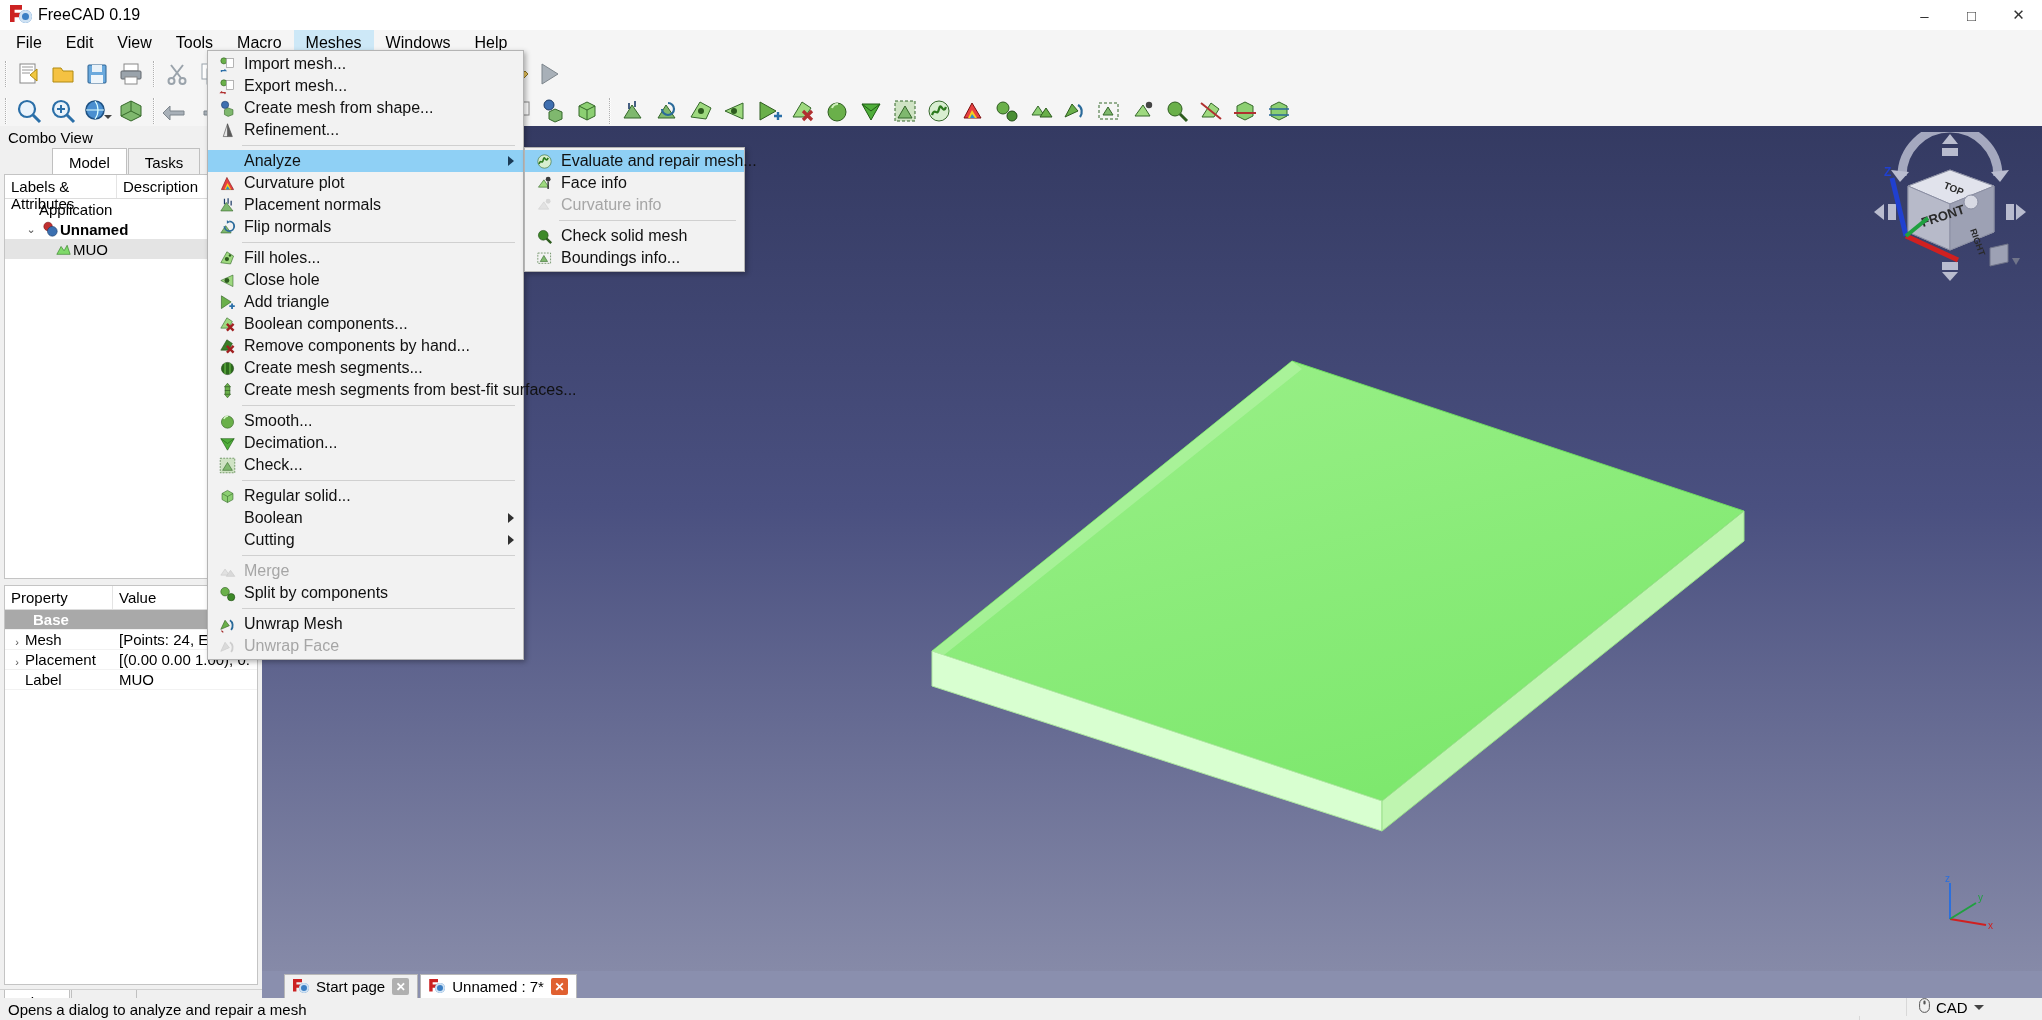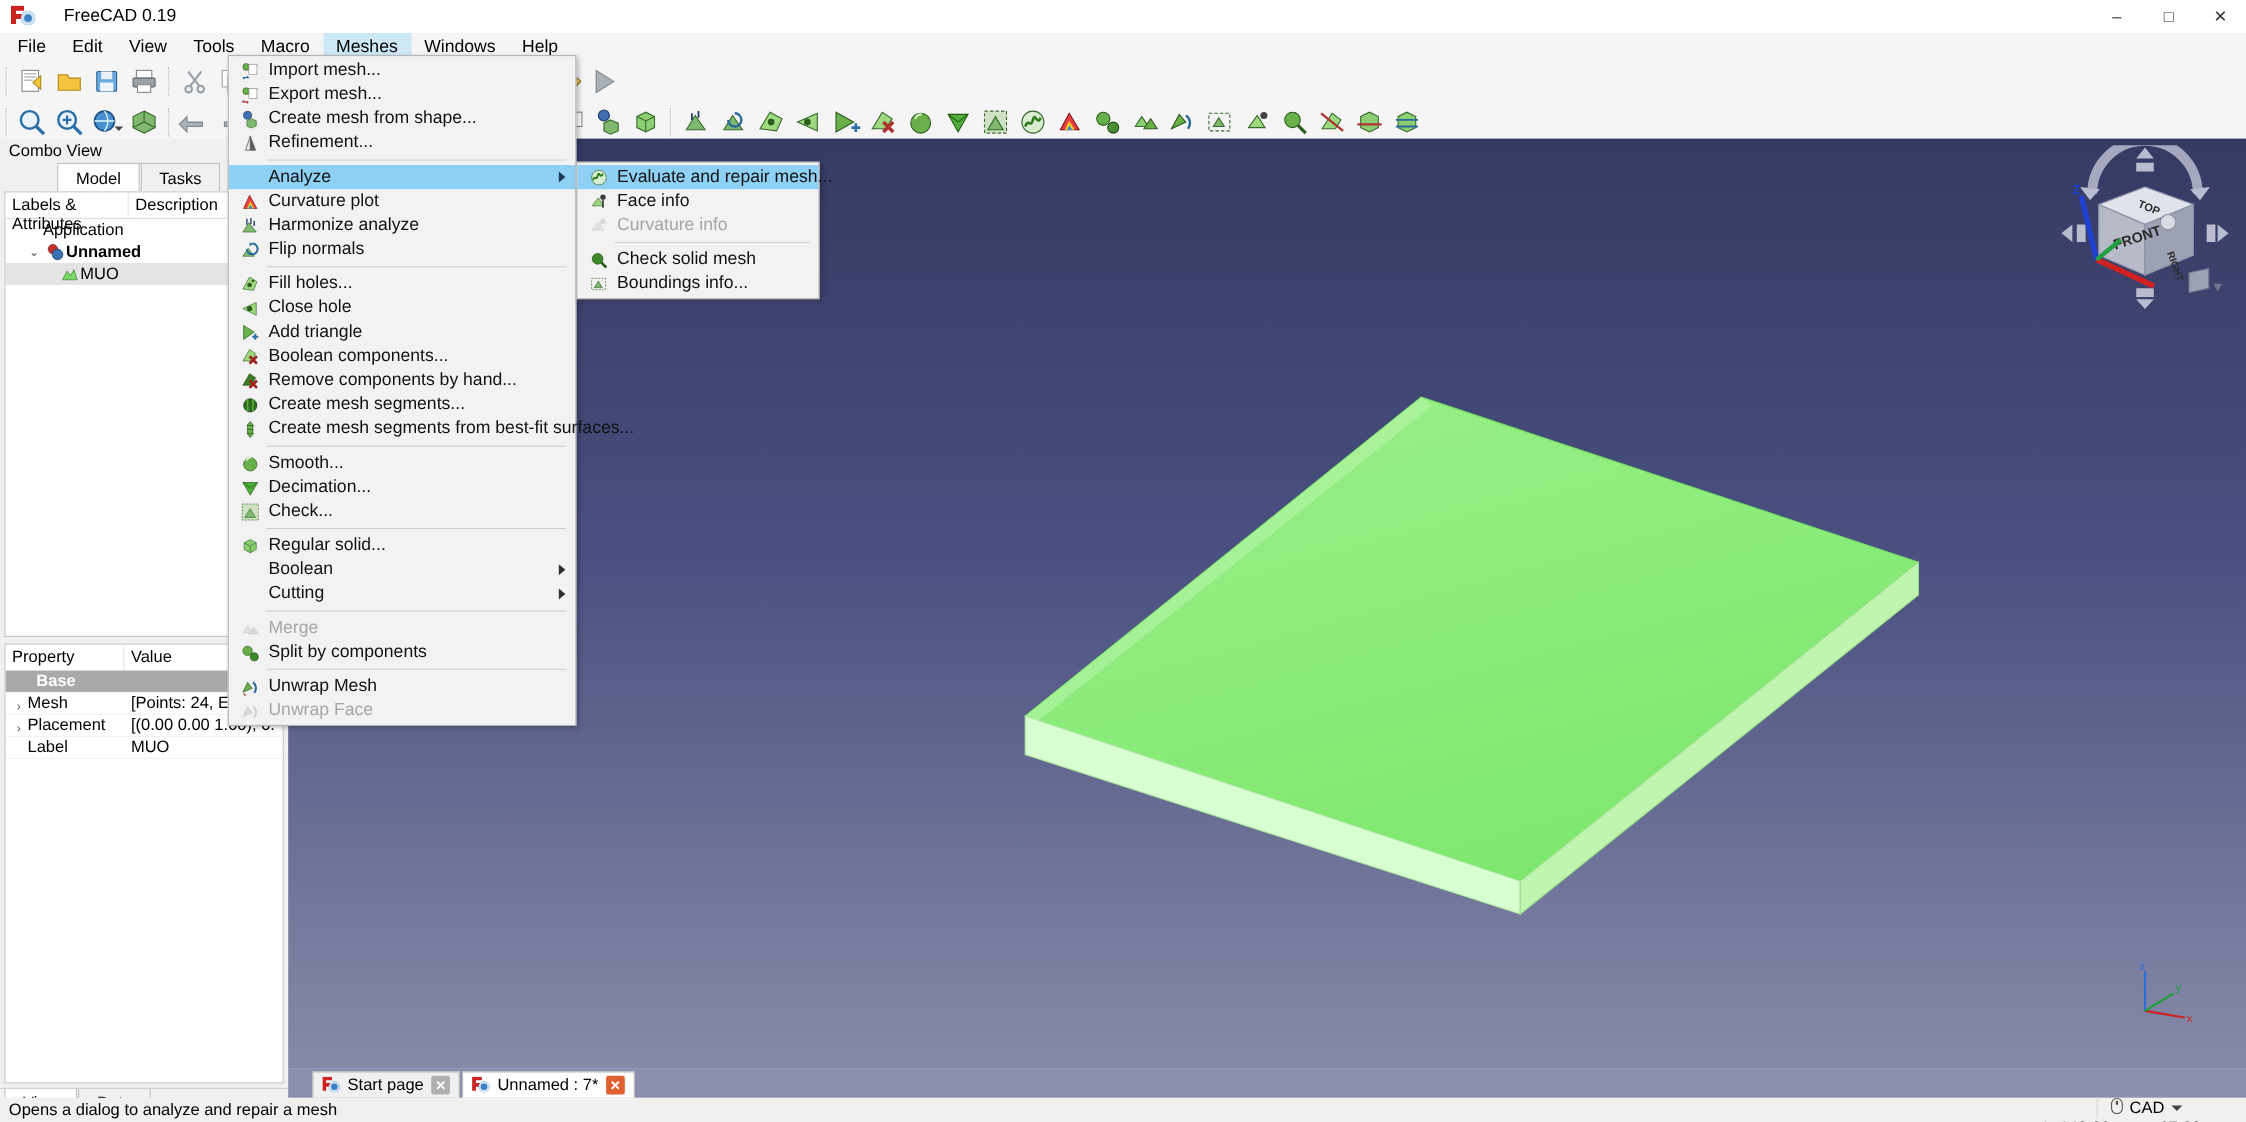--- a/index.html
+++ b/index.html
@@ -22,21 +22,21 @@
   .tb-icon .f {
     position: absolute; left: 0; top: 1px; width: 12px; height: 17px;
     background: #cc2222;
     clip-path: polygon(0 0,100% 0,100% 28%,38% 28%,38% 46%,88% 46%,88% 72%,38% 72%,38% 100%,0 100%);
   }
   .tb-icon .g {
     position: absolute; left: 9px; top: 6px; width: 13px; height: 13px;
     border-radius: 50%; background: #3b7fc4;
     box-shadow: inset 0 0 0 3px #cfe2f3;
   }
-  .tb-title { margin-left: 26px; font-size: 16px; color: #000; }
+  .tb-title { margin-left: 6px; font-size: 16px; color: #000; }
   .tb-controls { margin-left: auto; display: flex; height: 30px; }
   .tb-btn {
     width: 47px; height: 30px; display: flex; align-items: center; justify-content: center;
     font-size: 15px; color: #333;
   }
 
   
   .menubar {
     position: absolute; top: 30px; left: 0; width: 2042px; height: 25px;
     background: #f5f5f5; display: flex; align-items: flex-end; padding-left: 4px;
@@ -807,21 +807,21 @@
         </span>
         <span class="mi-lbl">Curvature plot</span>
       </div>
       <div class="mi">
         <span class="mi-ico">
           <svg width="17" height="17" viewBox="0 0 28 28">
             <path d="M3 23l9-14 11 14z" fill="#7fb86e" stroke="#35682a"></path>
             <path d="M9 12V3M15 11V2M20 14V6" stroke="#1b3a66" stroke-width="2"></path>
           </svg>
         </span>
-        <span class="mi-lbl">Harmonize analyze</span>
+        <span class="mi-lbl">Placement normals</span>
       </div>
       <div class="mi">
         <span class="mi-ico">
           <svg width="17" height="17" viewBox="0 0 28 28">
             <path d="M3 23l8-12 9 12z" fill="#7fb86e" stroke="#35682a"></path>
             <path d="M17 4a8 8 0 1 1-8 8" fill="none" stroke="#2a6a9a" stroke-width="3"></path>
             <path d="M13 2l5 3-5 3z" fill="#2a6a9a"></path>
           </svg>
         </span>
         <span class="mi-lbl">Flip normals</span>

